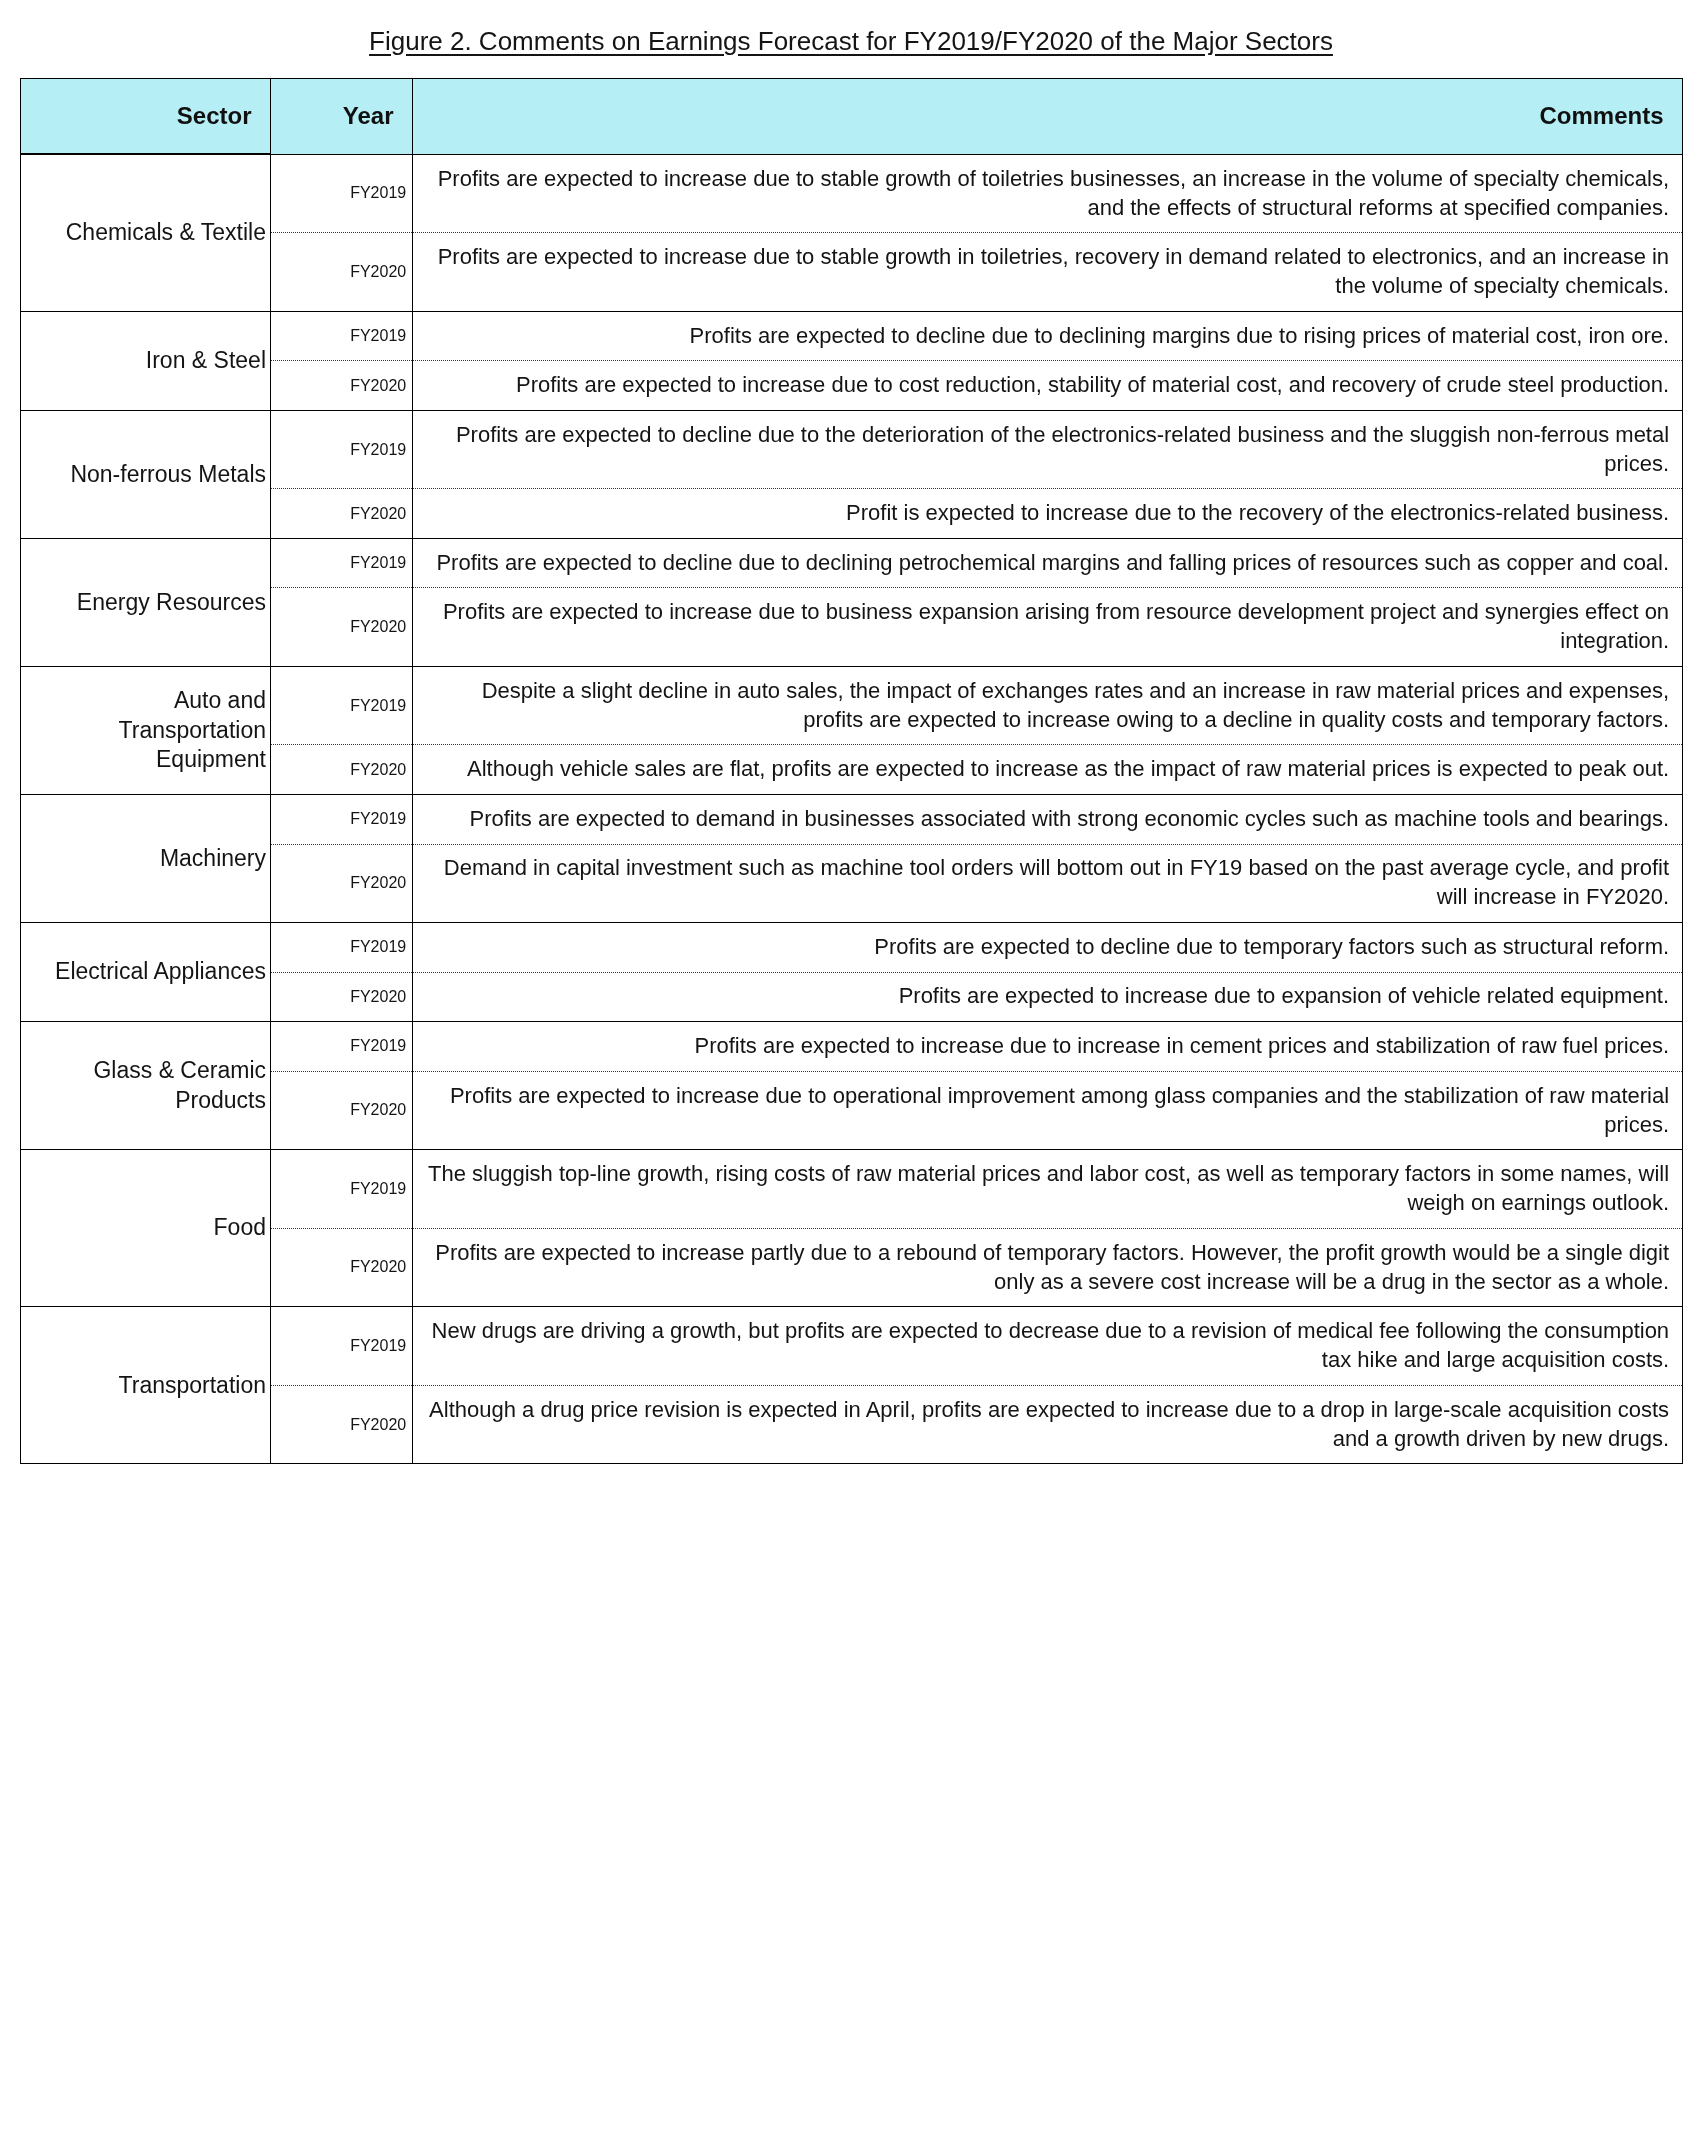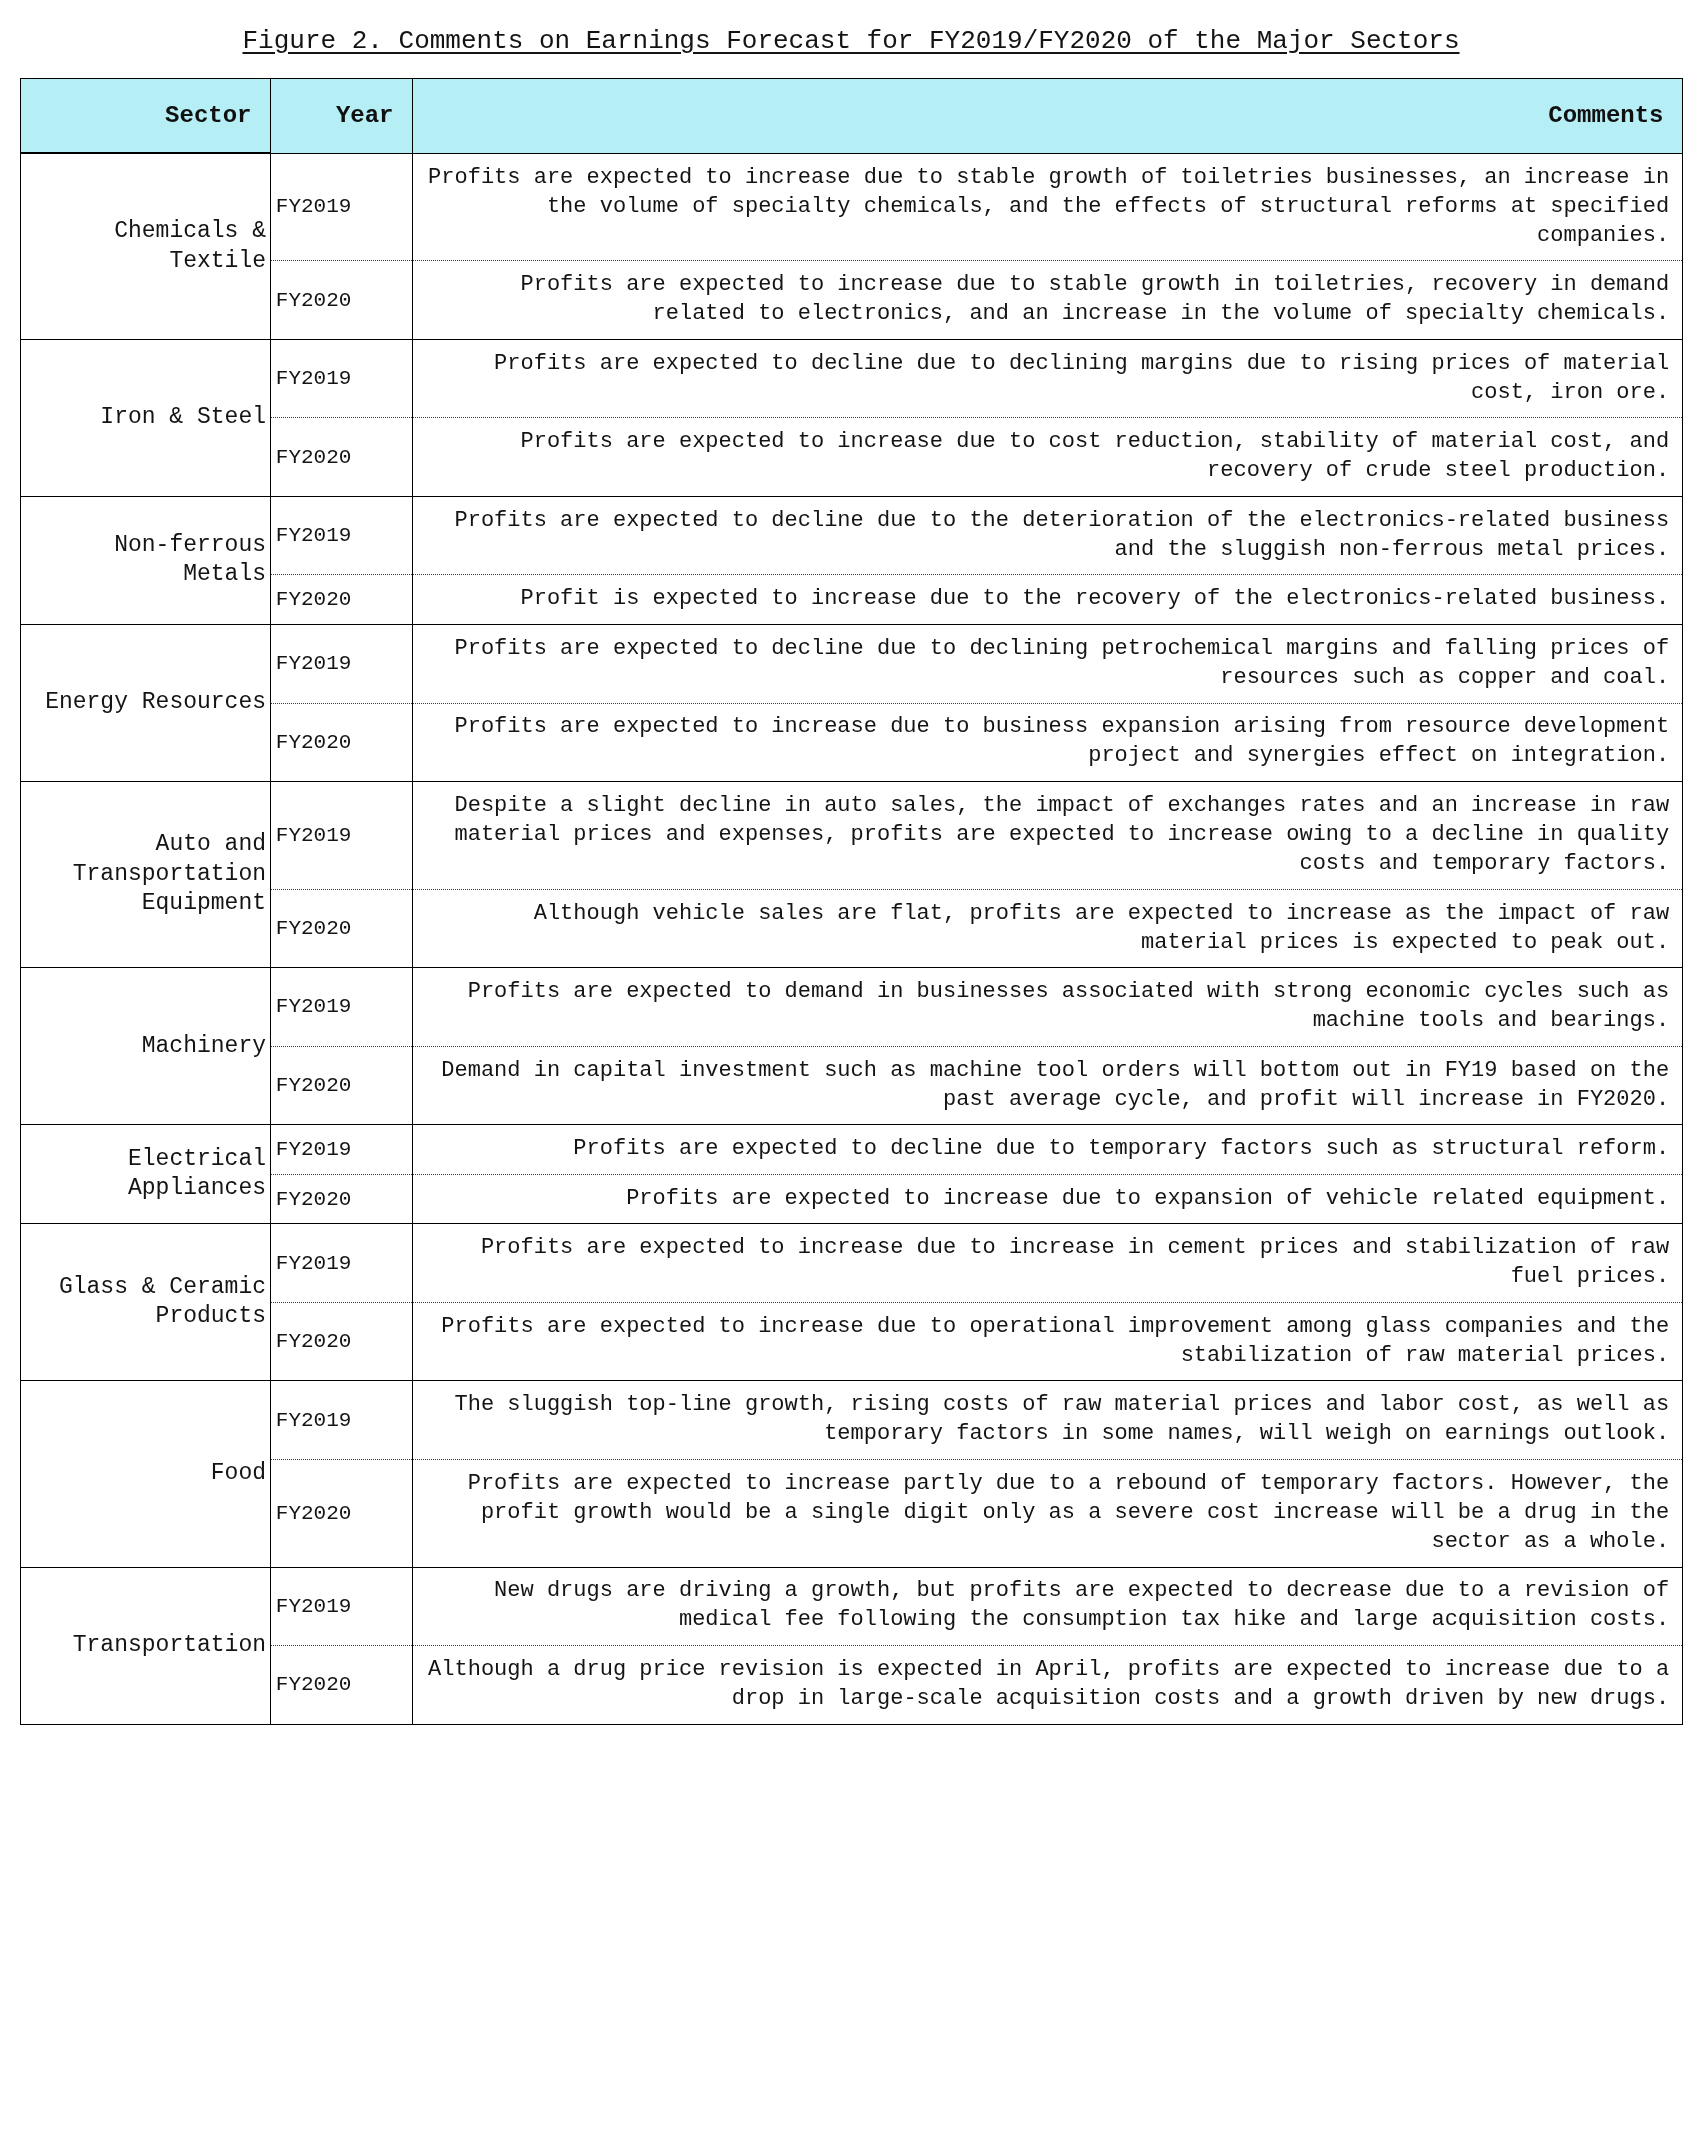--- a/index.html
+++ b/index.html
@@ -10,21 +10,20 @@
   body {
     width: 1702px;
     font-family: "Liberation Sans", sans-serif;
     color: #1a1a1a;
     -webkit-font-smoothing: antialiased;
   }
   .page {
     width: 1702px;
     box-sizing: border-box;
     padding: 16px 19.5px 35px 19.5px;
-    font-family: Liberation Mono, monospace;
   }
   .figure-title {
     text-align: center;
     font-size: 26px;
     line-height: 1.3;
     padding: 8.9px 0 19.5px 0;
     color: #141414;
   }
   .figure-title span {
     text-decoration: underline;
@@ -60,22 +59,22 @@
   }
   td.sector {
     text-align: right;
     font-size: 23px;
     line-height: 1.28;
     padding: 5.3px 3.5px;
     border-top: 1.8px solid #000;
     border-bottom: 1.8px solid #000;
   }
   td.year {
-    text-align: left;
-    font-size: 21px;
+    text-align: right;
+    font-size: 16px;
     padding: 5.3px 5.3px;
     white-space: nowrap;
   }
   td.comment {
     font-size: 22px;
     line-height: 1.32;
     padding: 8.9px 12.4px 10.6px 12.4px;
     text-align: right;
   }
   

